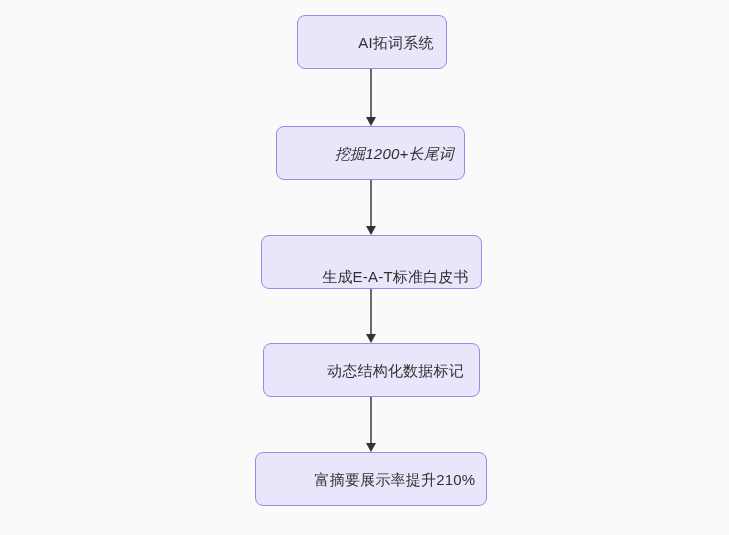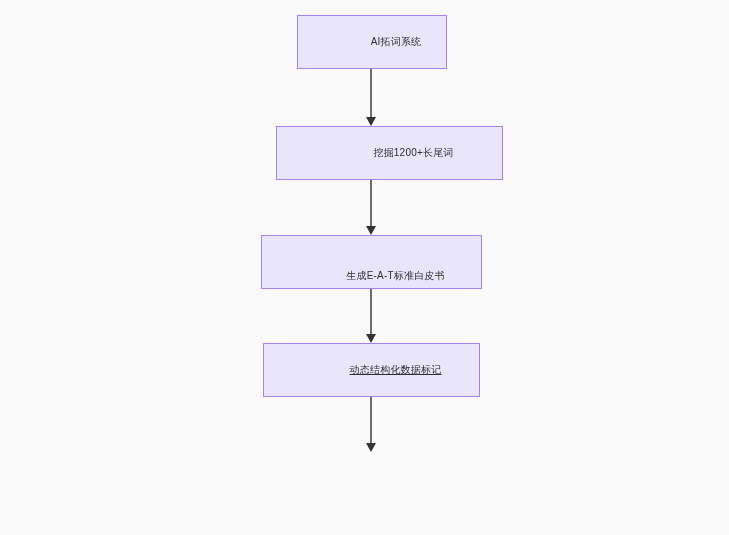--- a/index.html
+++ b/index.html
@@ -18,26 +18,26 @@
     position: relative;
     width: 729px;
     height: 535px;
   }
 
   .node {
     position: absolute;
     box-sizing: border-box;
     background: #e9e6fb;
     border: 1px solid #a882e8;
-    border-radius: 0;
+    border-radius: 8px;
     display: flex;
     align-items: center;
     justify-content: center;
     color: #303030;
-    font-size: 10px;
+    font-size: 15px;
     line-height: 1;
     letter-spacing: 0.2px;
     white-space: nowrap;
     z-index: 2;
     padding-left: 48px;
   }
 
   .edge {
     position: absolute;
     z-index: 1;
@@ -78,22 +78,25 @@
       <div class="line" style="height: 46px; background: rgb(107, 107, 107);"></div>
       <div class="head" style="border-top-color: rgb(51, 51, 51);"></div>
     </div>
     <div class="edge" style="left: 363px; top: 397px; width: 16px; height: 55px;">
       <div class="line" style="height: 47px; background: rgb(107, 107, 107);"></div>
       <div class="head" style="border-top-color: rgb(51, 51, 51);"></div>
     </div>
     <div class="node" style="left: 297px; top: 15px; width: 150px; height: 54px; background: rgb(233, 230, 251); border-color: rgb(168, 130, 232);">
       <span style="color: rgb(48, 48, 48);">AI拓词系统</span>
     </div>
-    <div class="node" style="left: 276px; top: 126px; width: 227px; height: 54px; background: rgb(233, 230, 251); border-color: rgb(168, 130, 232);">
+    <div class="node" style="left: 276px; top: 126px; width: 189px; height: 54px; background: rgb(233, 230, 251); border-color: rgb(168, 130, 232); font-style: italic;">
       <span style="color: rgb(48, 48, 48);">挖掘1200+长尾词</span>
     </div>
     <div class="node" style="left: 261px; top: 235px; width: 221px; height: 54px; background: rgb(233, 230, 251); border-color: rgb(168, 130, 232);">
       <span style="color: rgb(48, 48, 48); margin-top: 28px;">生成E-A-T标准白皮书</span>
     </div>
     <div class="node" style="left: 263px; top: 343px; width: 217px; height: 54px; background: rgb(233, 230, 251); border-color: rgb(168, 130, 232);">
-      <span style="color: rgb(48, 48, 48); text-decoration: underline;">动态结构化数据标记</span>
+      <span style="color: rgb(48, 48, 48);">动态结构化数据标记</span>
+    </div>
+    <div class="node" style="left: 255px; top: 452px; width: 232px; height: 54px; background: rgb(233, 230, 251); border-color: rgb(168, 130, 232);">
+      <span style="color: rgb(48, 48, 48);">富摘要展示率提升210%</span>
     </div>
   </div>
 
 </body></html>

